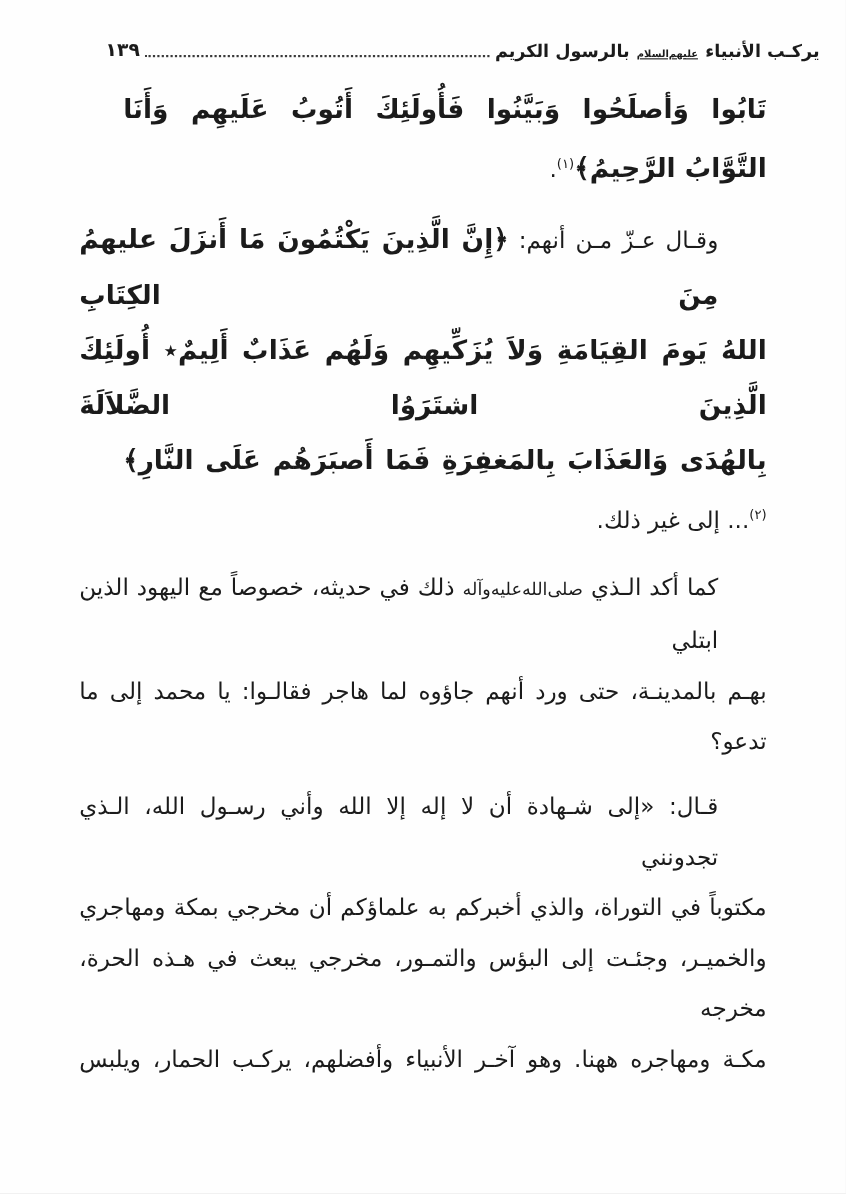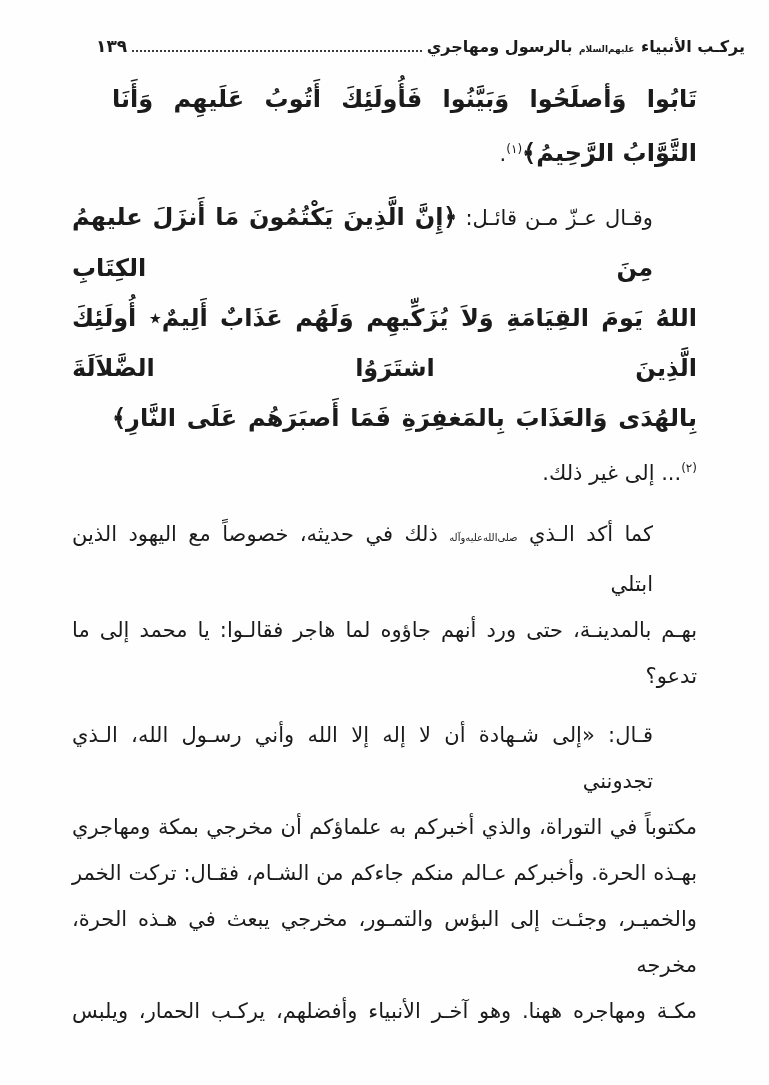--- a/index.html
+++ b/index.html
@@ -5,61 +5,61 @@
   html,body{margin:0;padding:0;background:#e8e8e8;}
   .page{
     width:769px;height:1085px;margin:0 auto;background:#fefefe;
     color:#1b1b1b;direction:rtl;box-sizing:border-box;
     padding:28px 20px 0 20px;position:relative;overflow:hidden;
     font-family:"DejaVu Sans","Liberation Sans",sans-serif;
   }
   
   .pagehead{display:flex;align-items:flex-end;height:28px;padding:0 4px;}
   .head-title{white-space:nowrap;font-size:16px;font-weight:bold;}
-  .hon-sm{font-size:9px;font-weight:bold;margin:0 1px;}
+  .hon-sm{font-size:9px;font-weight:bold;margin:0 1px;text-decoration:underline;}
   .leader{flex:1 1 auto;border-bottom:2px dotted #3a3a3a;margin:0 5px 4px 5px;height:1px;}
   .pagenum{font-size:17px;font-weight:bold;padding-left:72px;letter-spacing:2px;}
   
   main{padding:18px 52px 0 52px;}
   .para{margin:0 0 13px 0;}
   .line{font-size:21px;line-height:46px;text-align:justify;text-align-last:justify;}
   .line.last{text-align-last:right;margin-left:40px;}
   .line.indent{padding-right:44px;}
   .q{font-weight:bold;font-size:24px;}
   .narr{font-weight:normal;font-size:21px;}
   .qline{font-size:24px;font-weight:bold;line-height:50px;}
-  .hon{font-size:10px;font-weight:normal;}
+  .hon{font-size:16px;font-weight:normal;}
   .fnmark{font-size:12px;font-weight:normal;vertical-align:8px;}
 </style>
 </head>
 <body>
 
 <div class="page">
 
   <header class="pagehead">
     <span class="head-title">
       <span>يركـب الأنبياء</span>
       <span class="hon-sm">عليهم‌السلام</span>
-      <span>بالرسول ومهاجري</span>
+      <span>بالرسول الكريم</span>
     </span>
     <span class="leader"></span>
     <span class="pagenum">١٣٩</span>
   </header>
 
   <main>
 
     <div class="para">
       <div class="line last qline">
         <span class="q">تَابُوا وَأصلَحُوا وَبَيَّنُوا فَأُولَئِكَ أَتُوبُ عَلَيهِم وَأَنَا التَّوَّابُ الرَّحِيمُ﴾</span><sup class="fnmark">(١)</sup><span class="narr">.</span>
       </div>
     </div>
 
     <div class="para">
       <div class="line indent qline">
-        <span class="narr">وقـال عـزّ مـن قائـل: </span><span class="q">﴿إِنَّ الَّذِينَ يَكْتُمُونَ مَا أَنزَلَ عليهمُ مِنَ الكِتَابِ</span>
+        <span class="narr">وقـال عـزّ مـن أنهم: </span><span class="q">﴿إِنَّ الَّذِينَ يَكْتُمُونَ مَا أَنزَلَ عليهمُ مِنَ الكِتَابِ</span>
       </div>
       <div class="line qline">
         <span class="q">اللهُ يَومَ القِيَامَةِ وَلاَ يُزَكِّيهِم وَلَهُم عَذَابٌ أَلِيمٌ٭ أُولَئِكَ الَّذِينَ اشتَرَوُا الضَّلاَلَةَ</span>
       </div>
       <div class="line last qline">
         <span class="q">بِالهُدَى وَالعَذَابَ بِالمَغفِرَةِ فَمَا أَصبَرَهُم عَلَى النَّارِ﴾</span><sup class="fnmark">(٢)</sup><span class="narr">... إلى غير ذلك.</span>
       </div>
     </div>
 
     <div class="para">
@@ -67,20 +67,19 @@
         <span class="narr">كما أكد الـذي </span><span class="hon">صلى‌الله‌عليه‌وآله</span><span class="narr"> ذلك في حديثه، خصوصاً مع اليهود الذين ابتلي</span>
       </div>
       <div class="line">
         <span class="narr">بهـم بالمدينـة، حتى ورد أنهم جاؤوه لما هاجر فقالـوا: يا محمد إلى ما تدعو؟</span>
       </div>
     </div>
 
     <div class="para">
       <div class="line indent"><span class="narr">قـال: «إلى شـهادة أن لا إله إلا الله وأني رسـول الله، الـذي تجدونني</span></div>
       <div class="line"><span class="narr">مكتوباً في التوراة، والذي أخبركم به علماؤكم أن مخرجي بمكة ومهاجري</span></div>
-      <div class="line"><span class="narr">بهـذه الحرة. وأخبركم عـالم منكم جاءكم من الشـام، فقـال: تركت الخمر</span></div>
       <div class="line"><span class="narr">والخميـر، وجئـت إلى البؤس والتمـور، مخرجي يبعث في هـذه الحرة، مخرجه</span></div>
       <div class="line"><span class="narr">مكـة ومهاجره ههنا. وهو آخـر الأنبياء وأفضلهم، يركـب الحمار، ويلبس</span></div>
 
     </div>
 
   </main>
 </div>
 
 </body></html>

